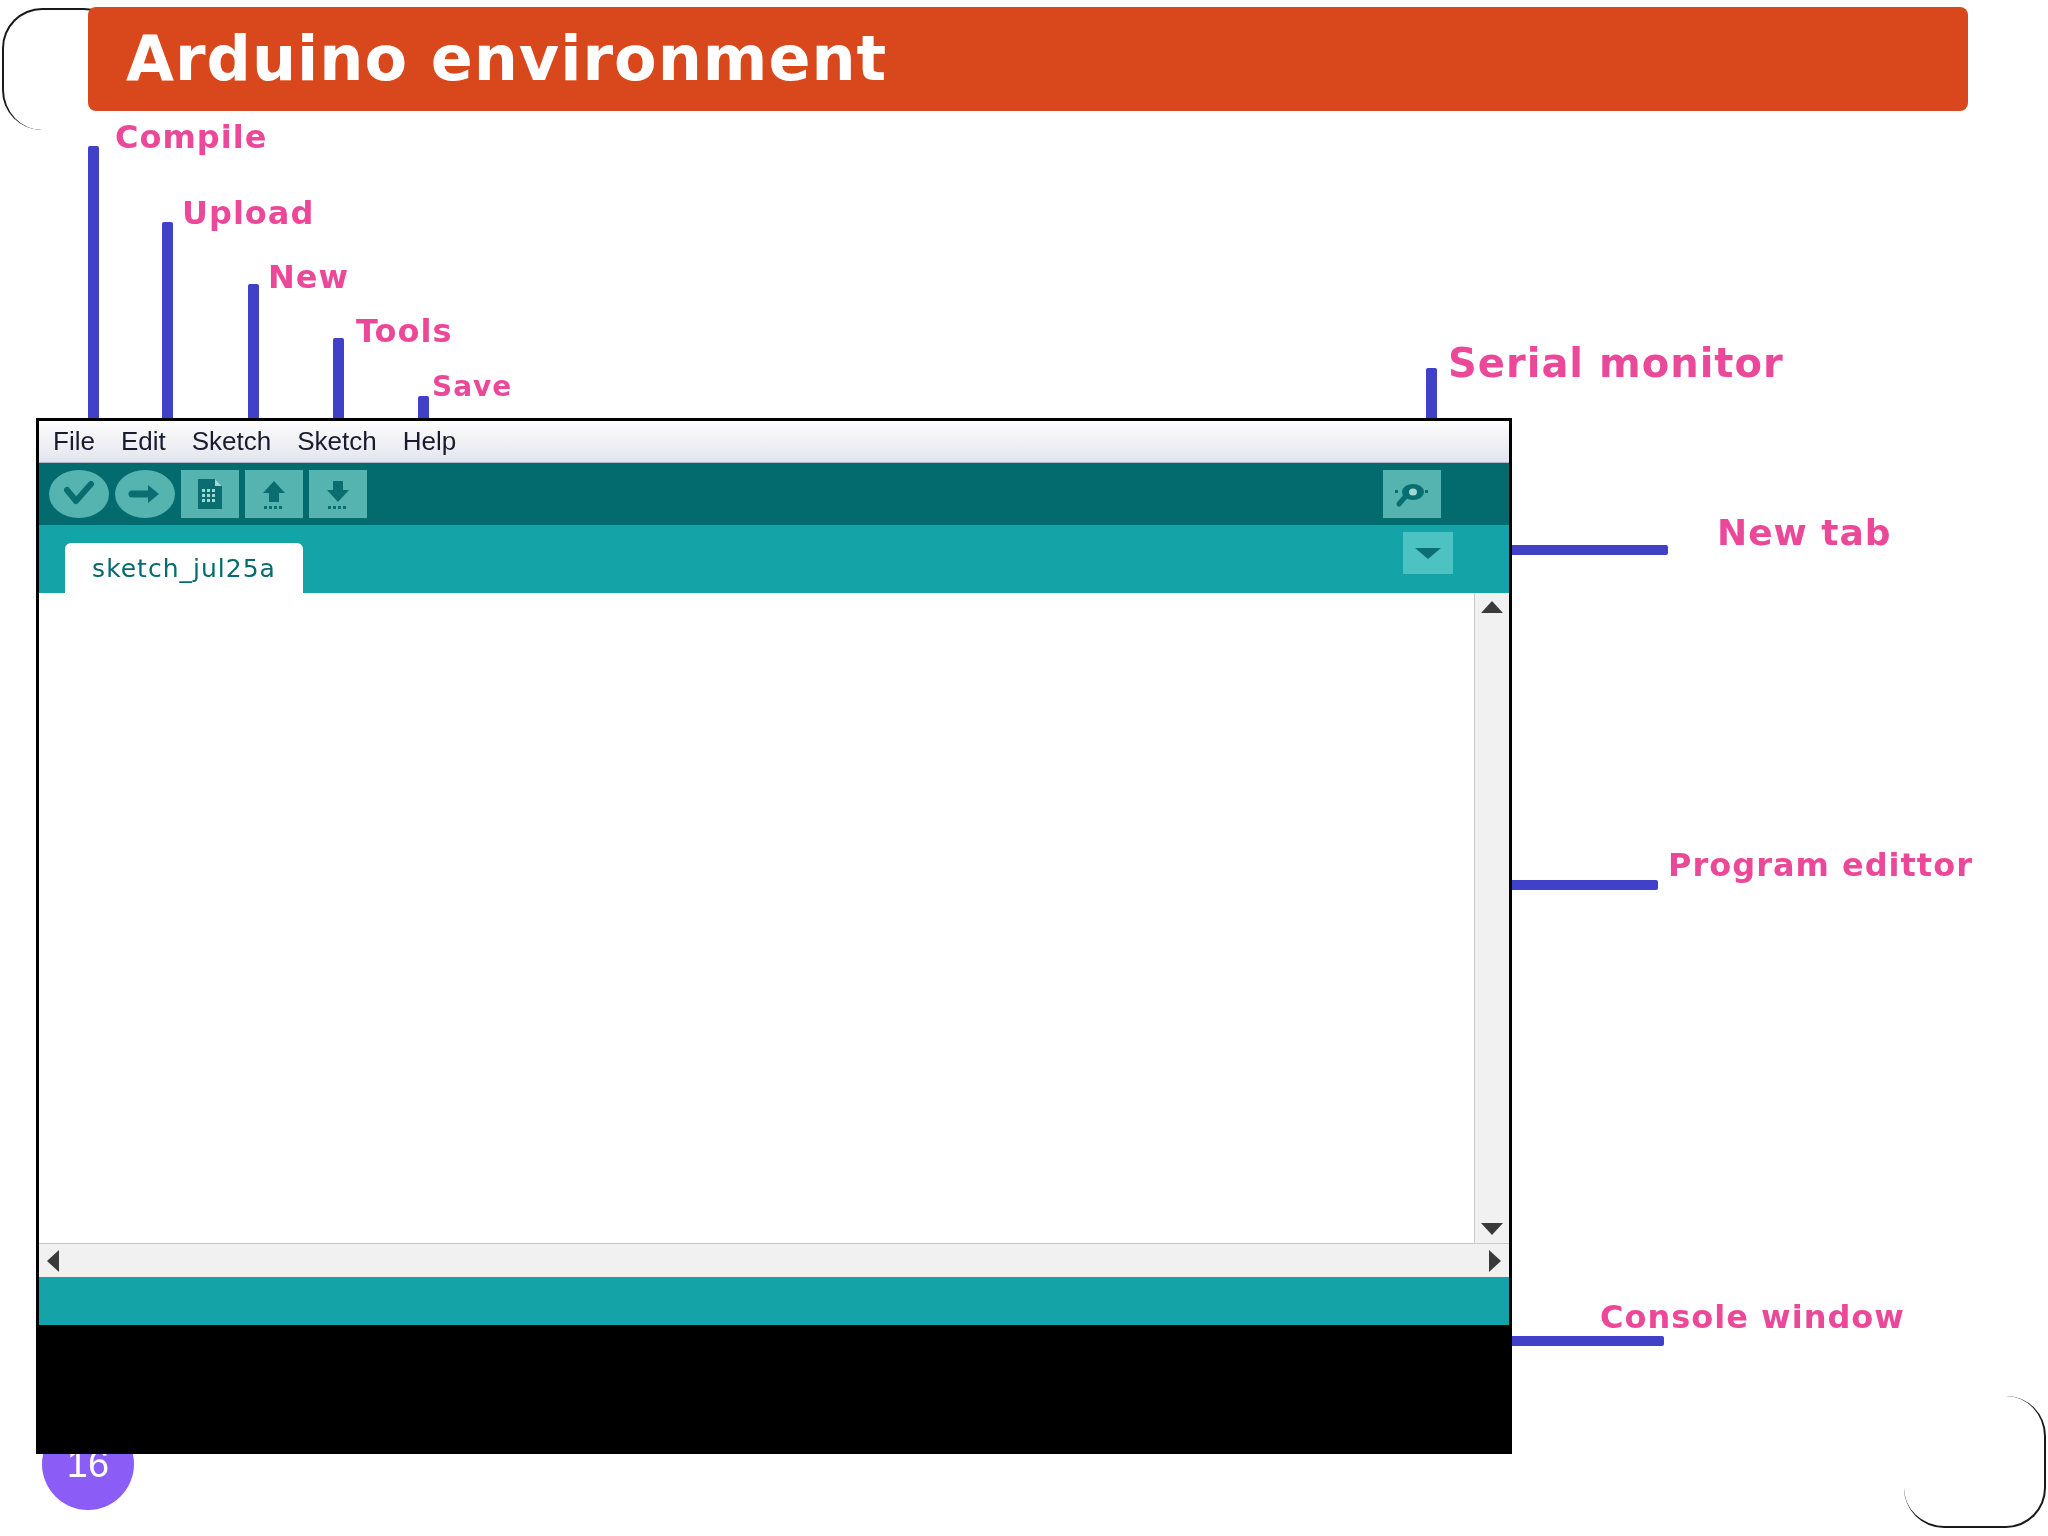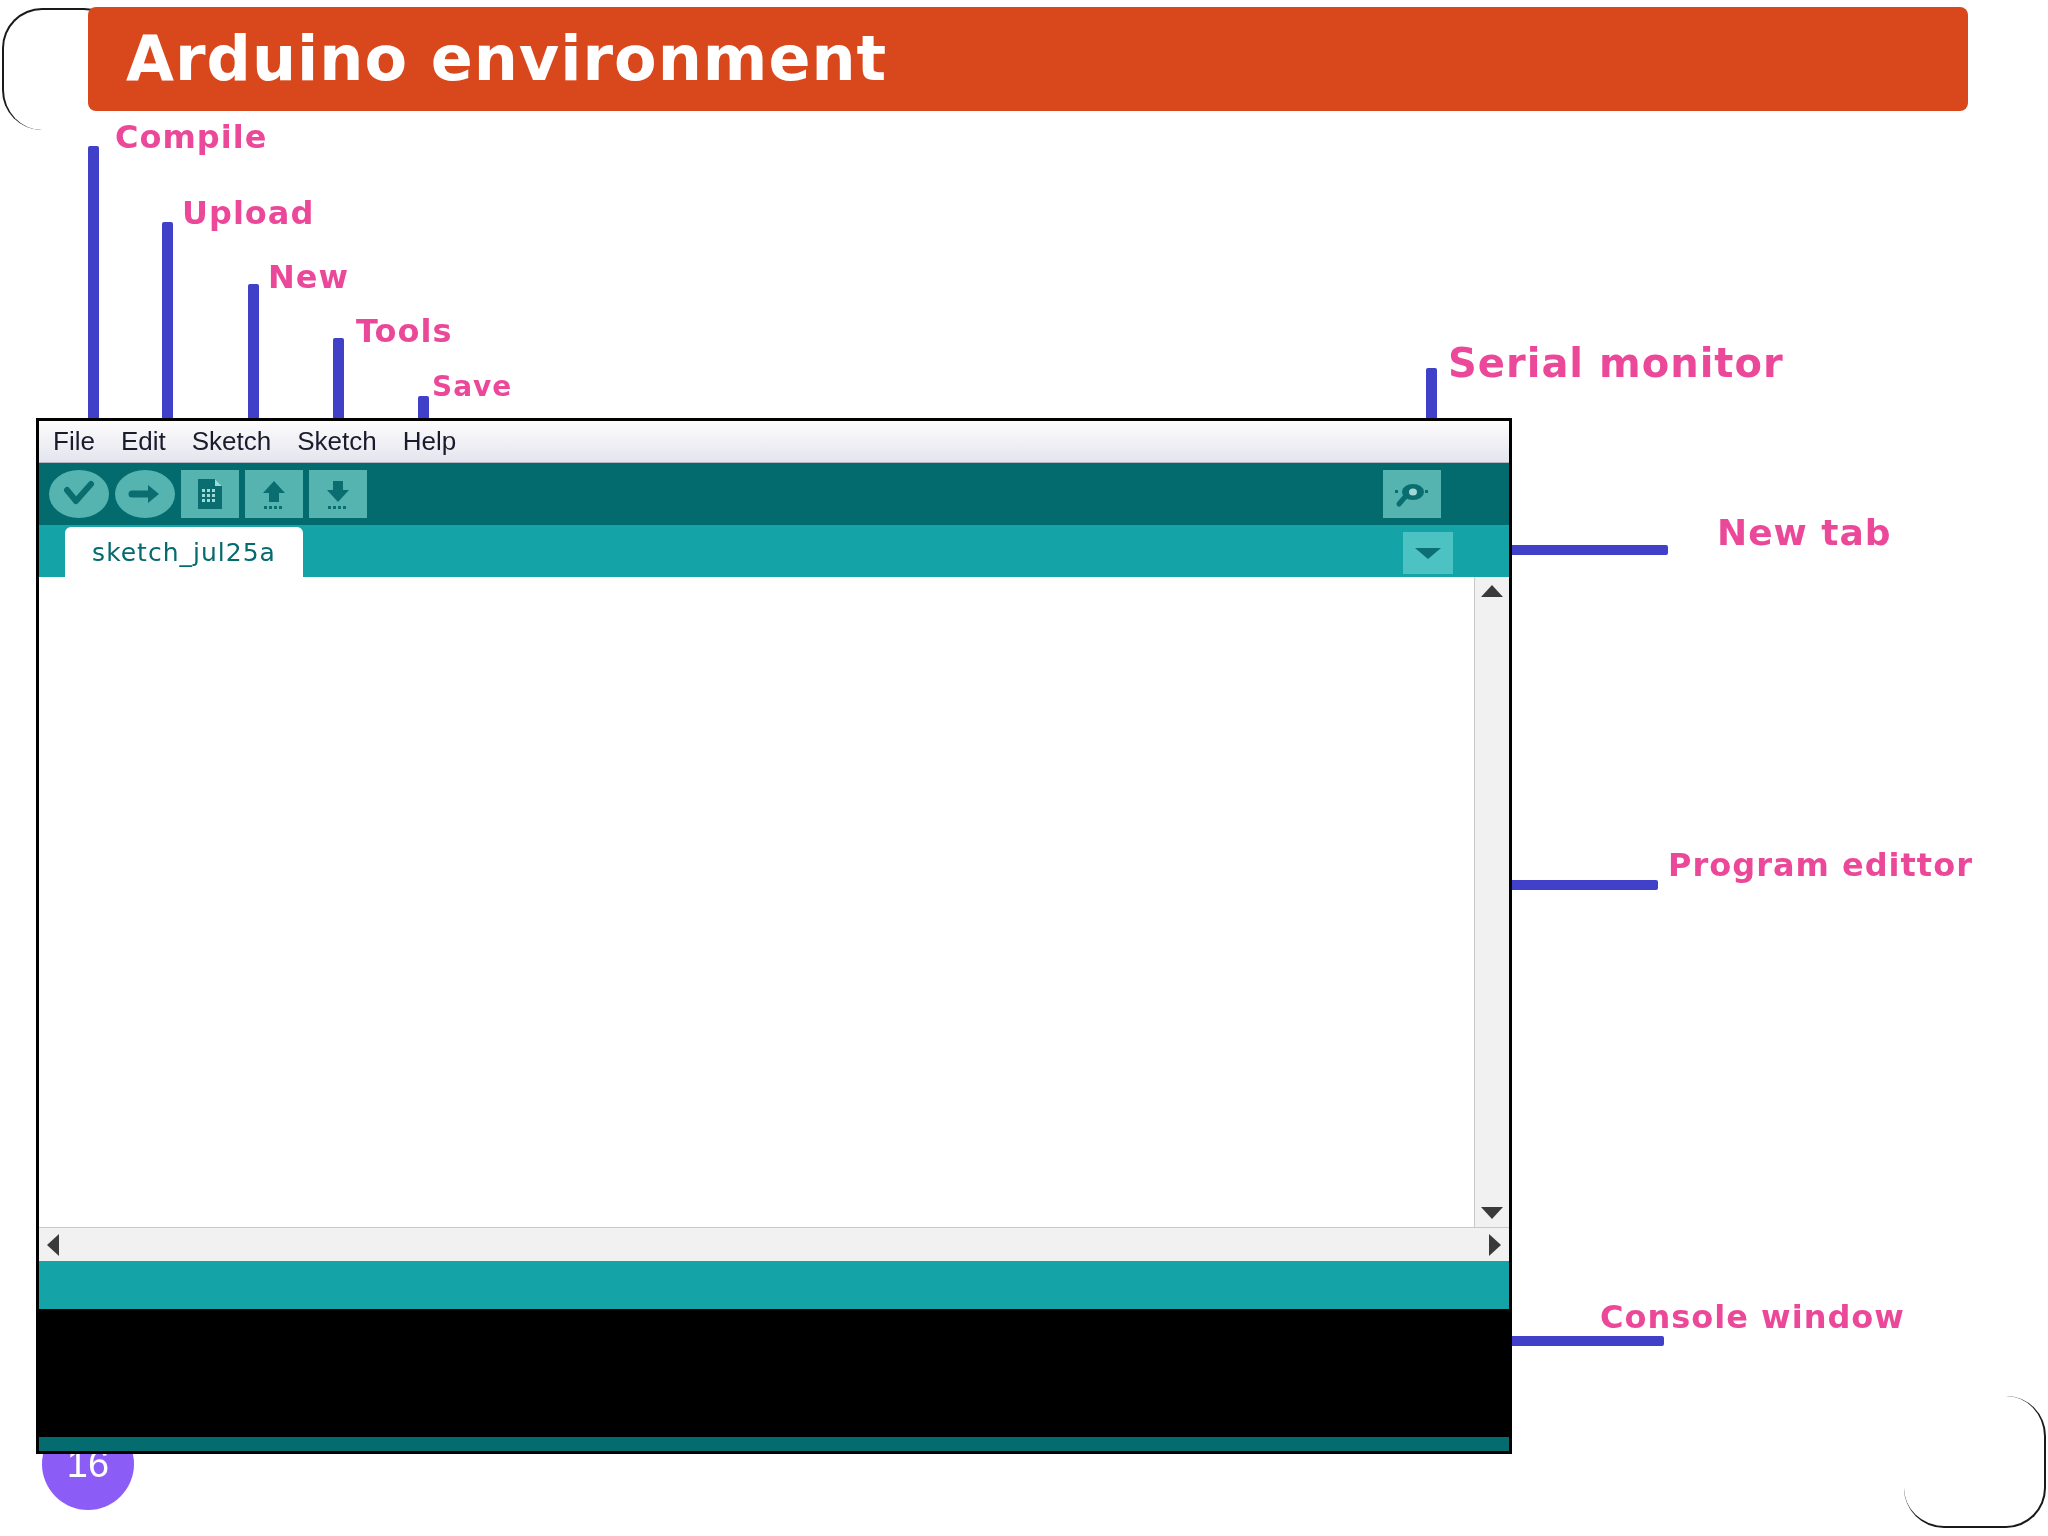--- a/index.html
+++ b/index.html
@@ -76,21 +76,21 @@
     height:62px;background:#036b6e;display:flex;align-items:center;
     padding-left:10px;box-sizing:border-box;position:relative;
   }
   .tbtn{width:58px;height:48px;margin-right:6px;display:flex;align-items:center;justify-content:center;}
   .tbtn.round{border-radius:50%;background:#55b3b0;width:60px;height:48px;}
   .tbtn.square{background:#55b3b0;}
   .tbtn svg{display:block;}
   .tbtn.serial{position:absolute;right:62px;background:#55b3b0;width:58px;height:48px;}
 
   .tabstrip{
-    height:52px;background:#14a3a6;display:flex;align-items:flex-end;position:relative;
+    height:68px;background:#14a3a6;display:flex;align-items:flex-end;position:relative;
   }
   .tab{
     margin-left:26px;background:#ffffff;color:#046b6e;
     width:238px;height:50px;border-radius:6px 6px 0 0;
     display:flex;align-items:center;justify-content:center;
     font-size:25px;font-family:"DejaVu Sans", sans-serif;letter-spacing:1px;
   }
   .newtab-btn{
     position:absolute;right:56px;top:7px;width:50px;height:42px;background:#4cc2c2;
   }

